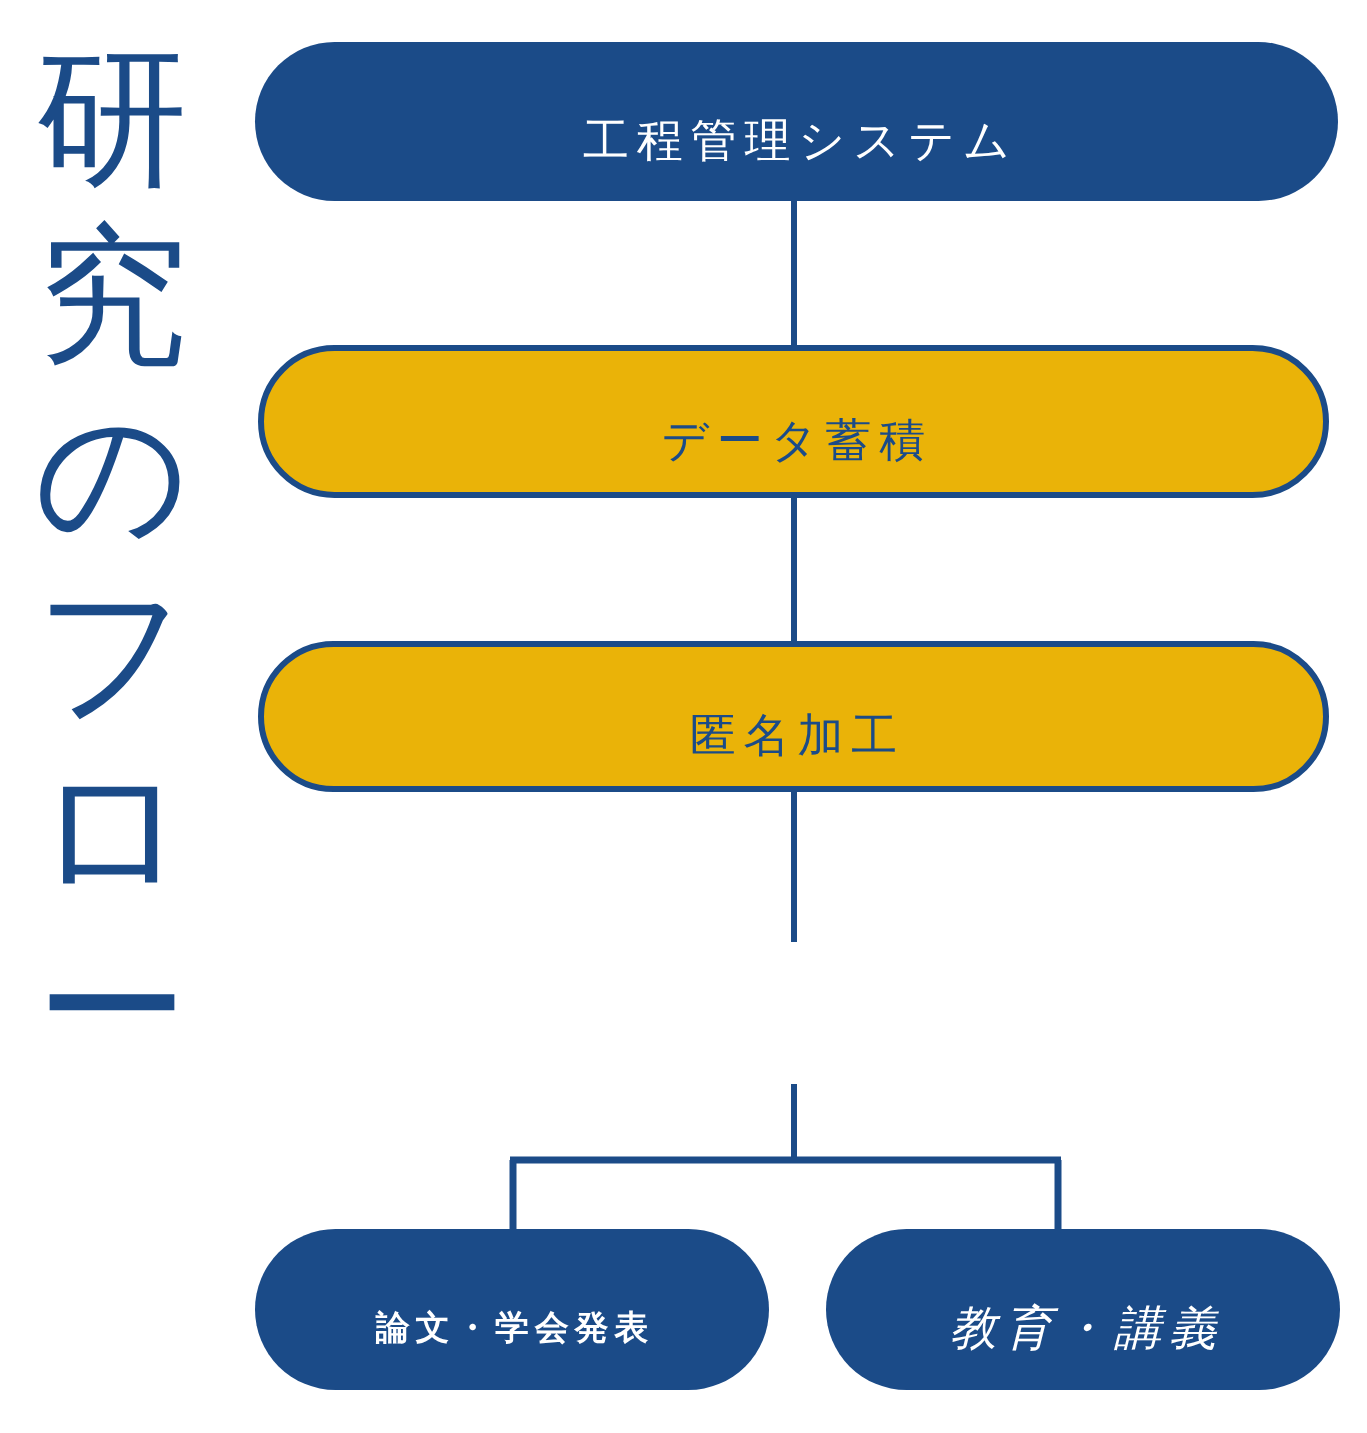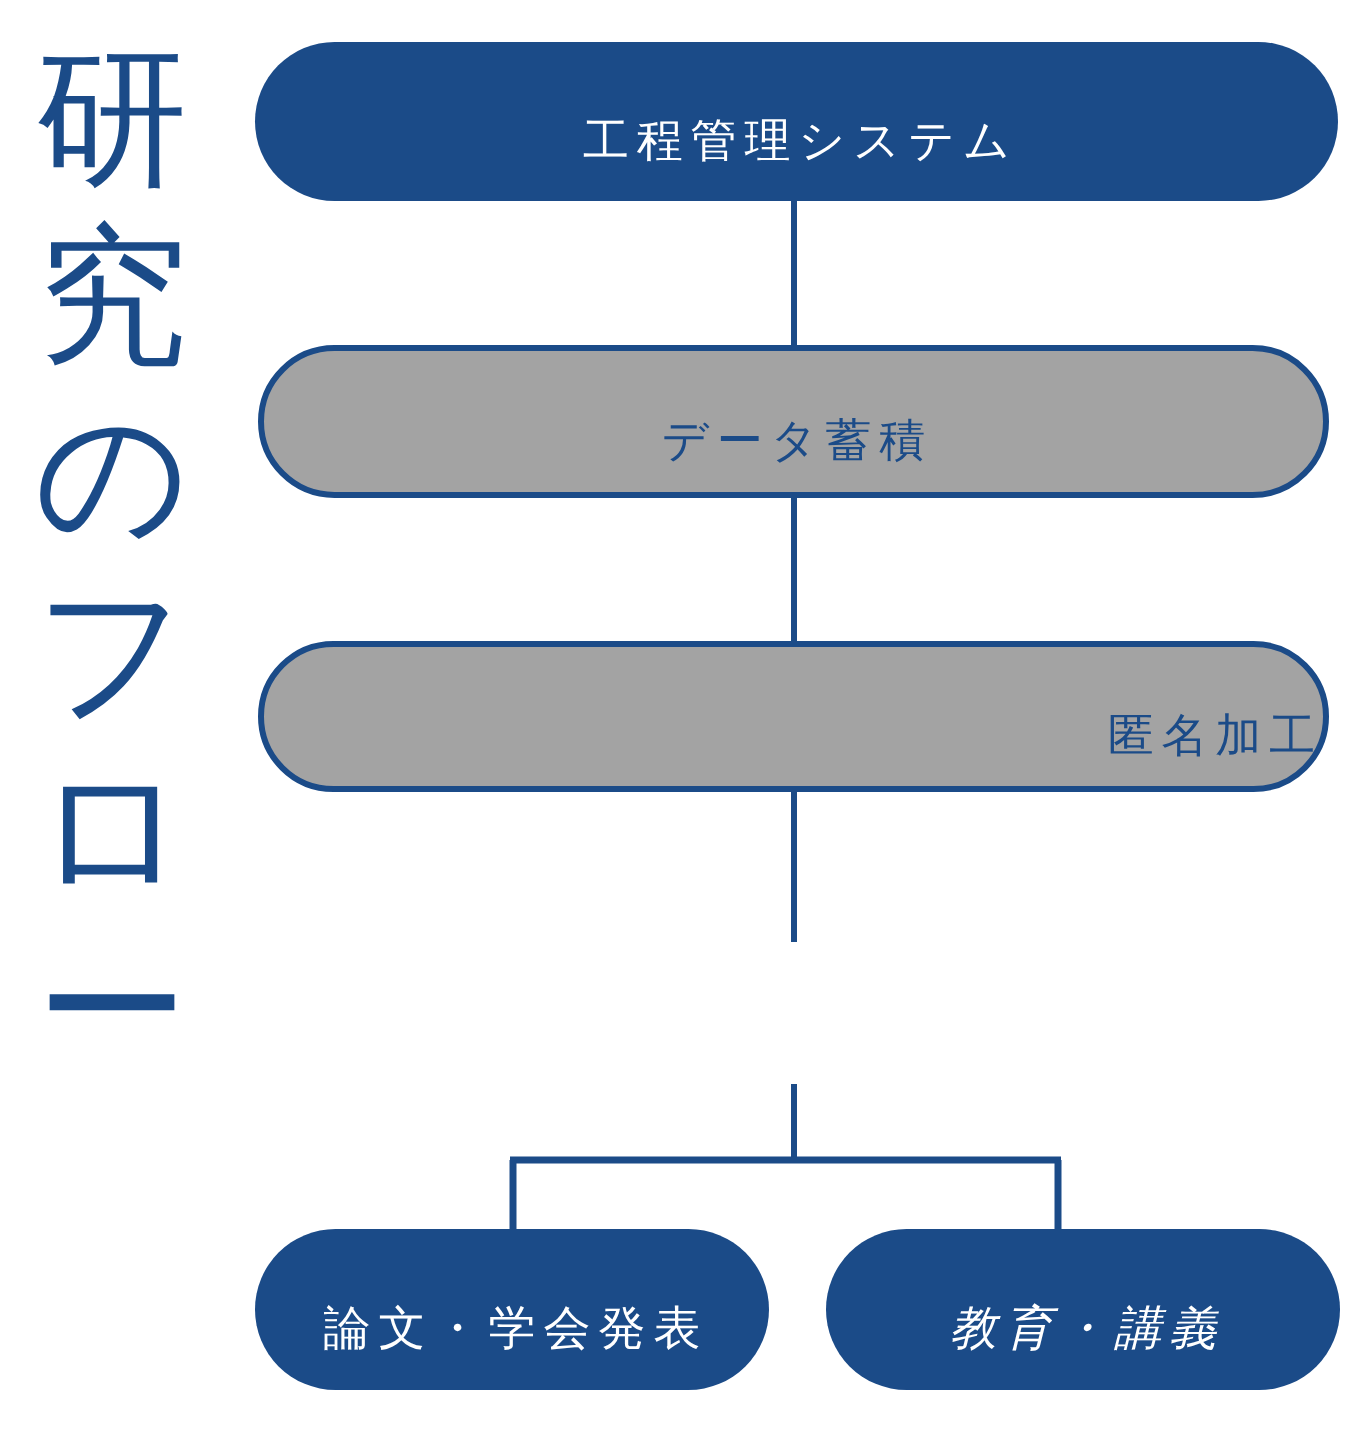--- a/index.html
+++ b/index.html
@@ -75,50 +75,50 @@
     line-height: 1.1;
     margin-top: 37px;
   }
 
   .node.filled {
     background: #1b4b88;
     border: none;
     color: #ffffff;
   }
   .node.outlined {
-    background: #a3a3a3;
+    background: #eab308;
     border: 6px solid #1b4b88;
     color: #1b4b88;
   }
 
   
   #node-system {
     left: 255px;  top: 42px;   width: 1083px; height: 159px;
   }
   #node-system .node-label { font-size: 46px; }
 
   #node-data-store {
     left: 258px;  top: 345px;  width: 1071px; height: 153px;
   }
   #node-data-store .node-label { font-size: 46px; }
 
   #node-anonymize {
-    left: 258px;  top: 641px;  width: 1071px; height: 151px; justify-content: flex-end;
+    left: 258px;  top: 641px;  width: 1071px; height: 151px;
   }
   #node-anonymize .node-label { font-size: 46px; }
 
   #node-research {
     left: 255px;  top: 935px;  width: 1073px; height: 155px;
   }
   #node-research .node-label { font-size: 46px; }
 
   #node-papers {
     left: 255px;  top: 1229px; width: 514px;  height: 161px;
   }
-  #node-papers .node-label { font-size: 47px; }
+  #node-papers .node-label { font-size: 34px; font-weight: bold; }
 
   #node-education {
     left: 826px;  top: 1229px; width: 514px;  height: 161px;
   }
   #node-education .node-label { font-size: 47px; font-style: italic; }
 </style>
 </head>
 <body>
 
 <div id="flow-page">

